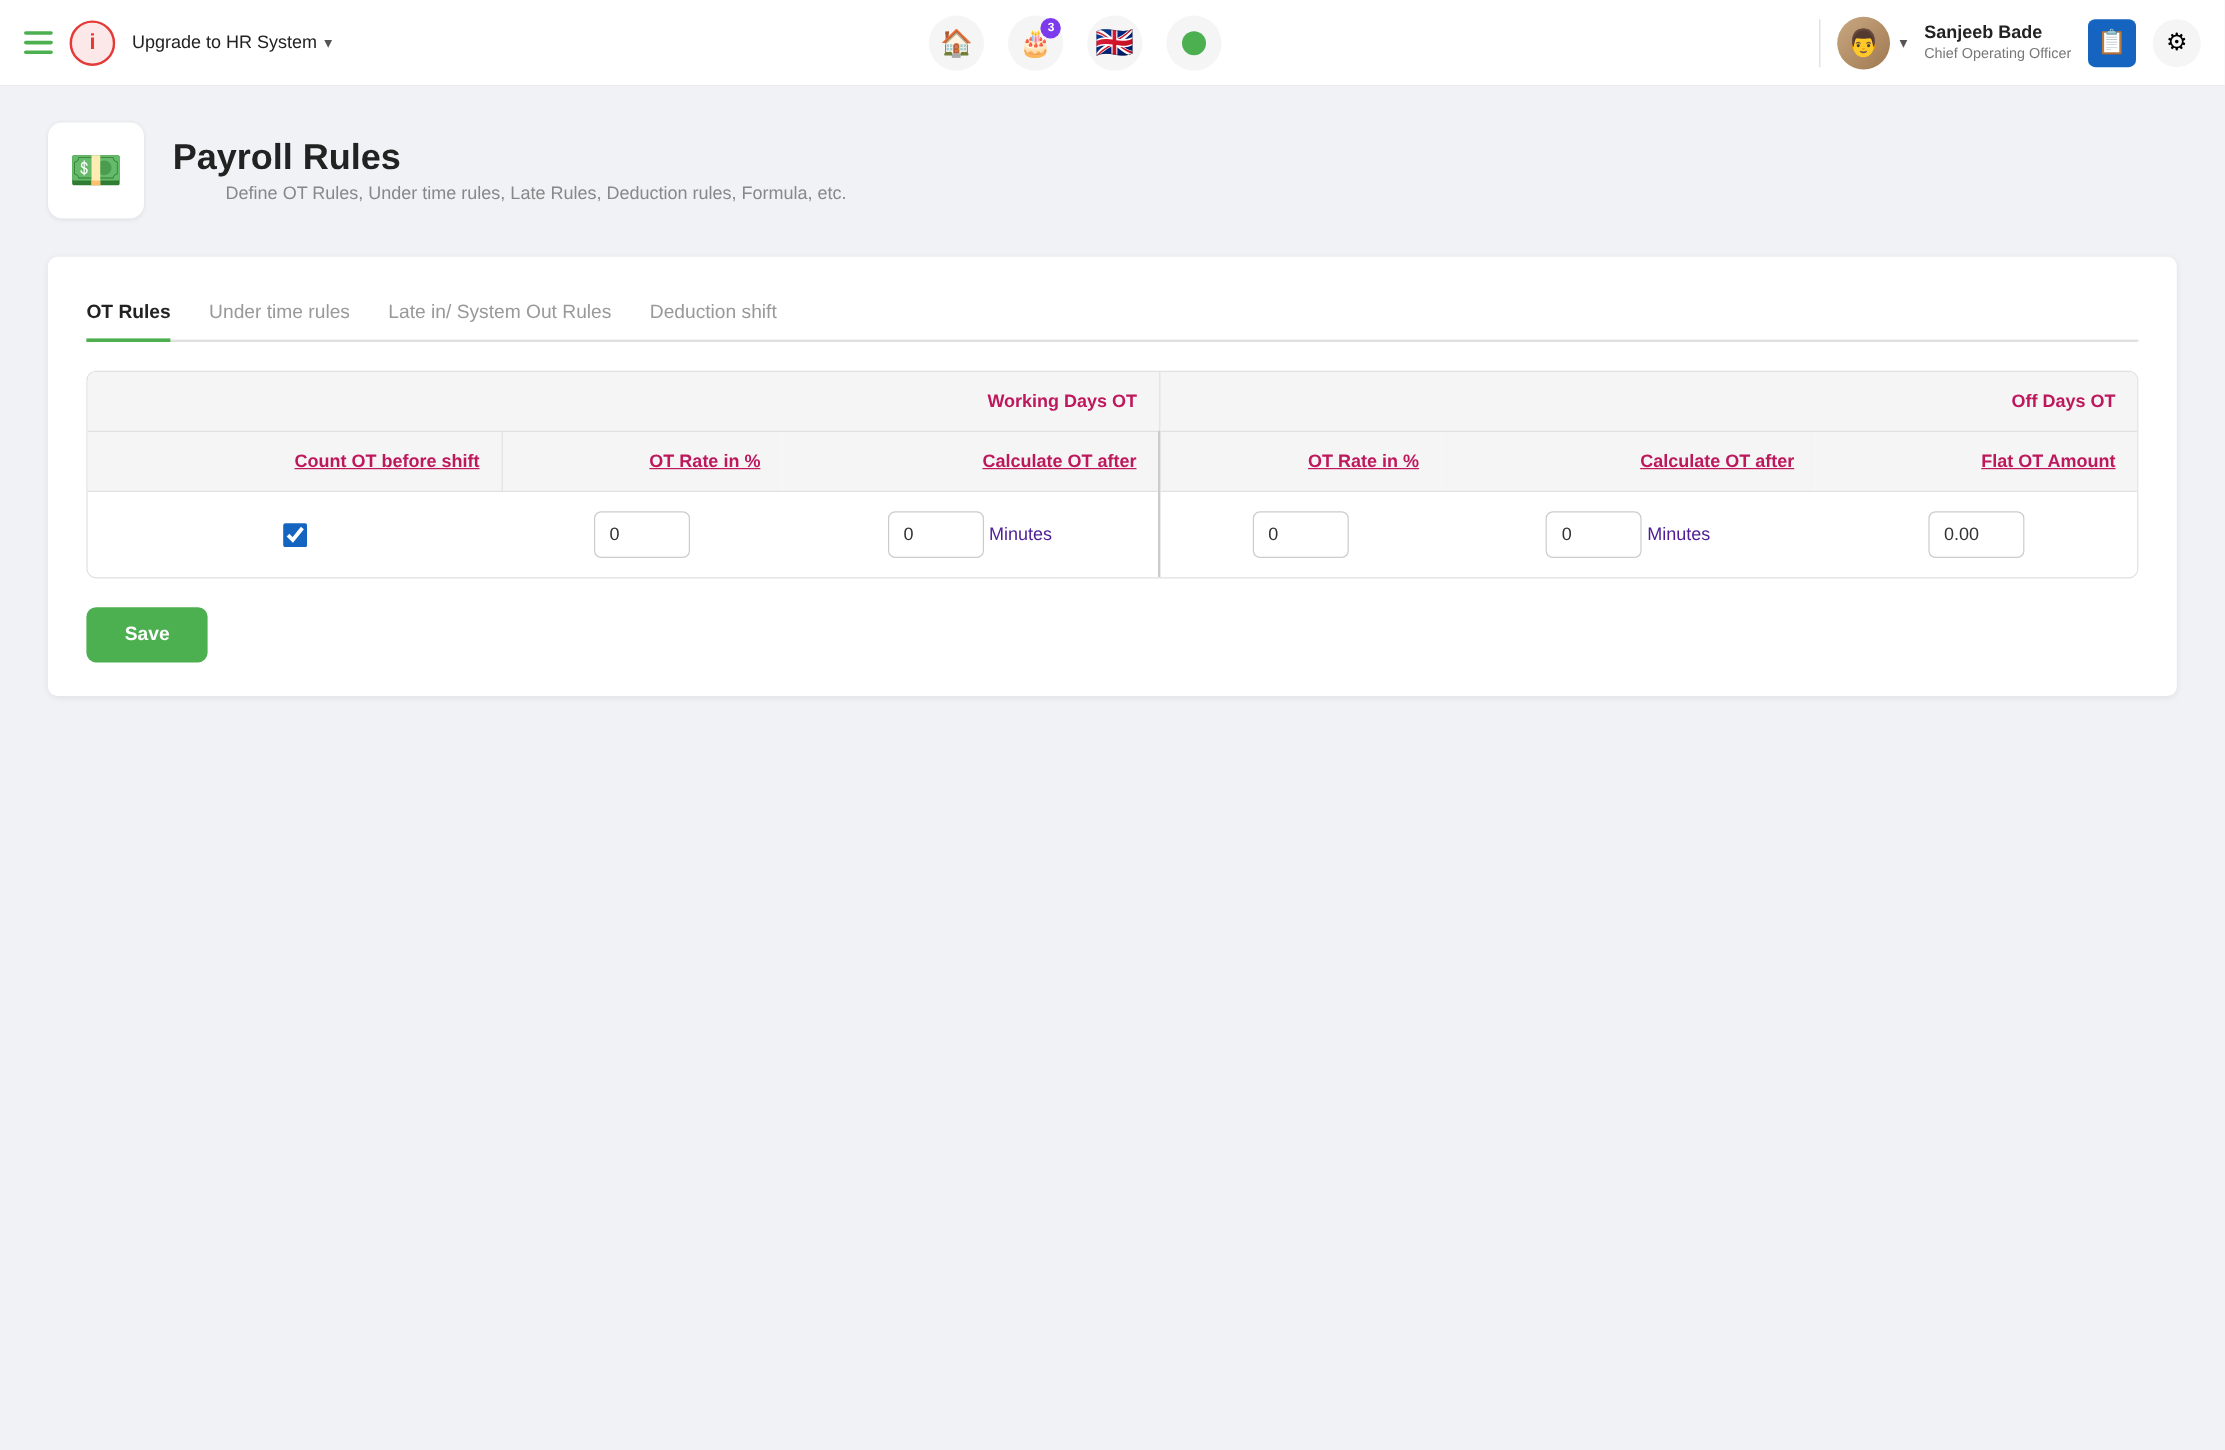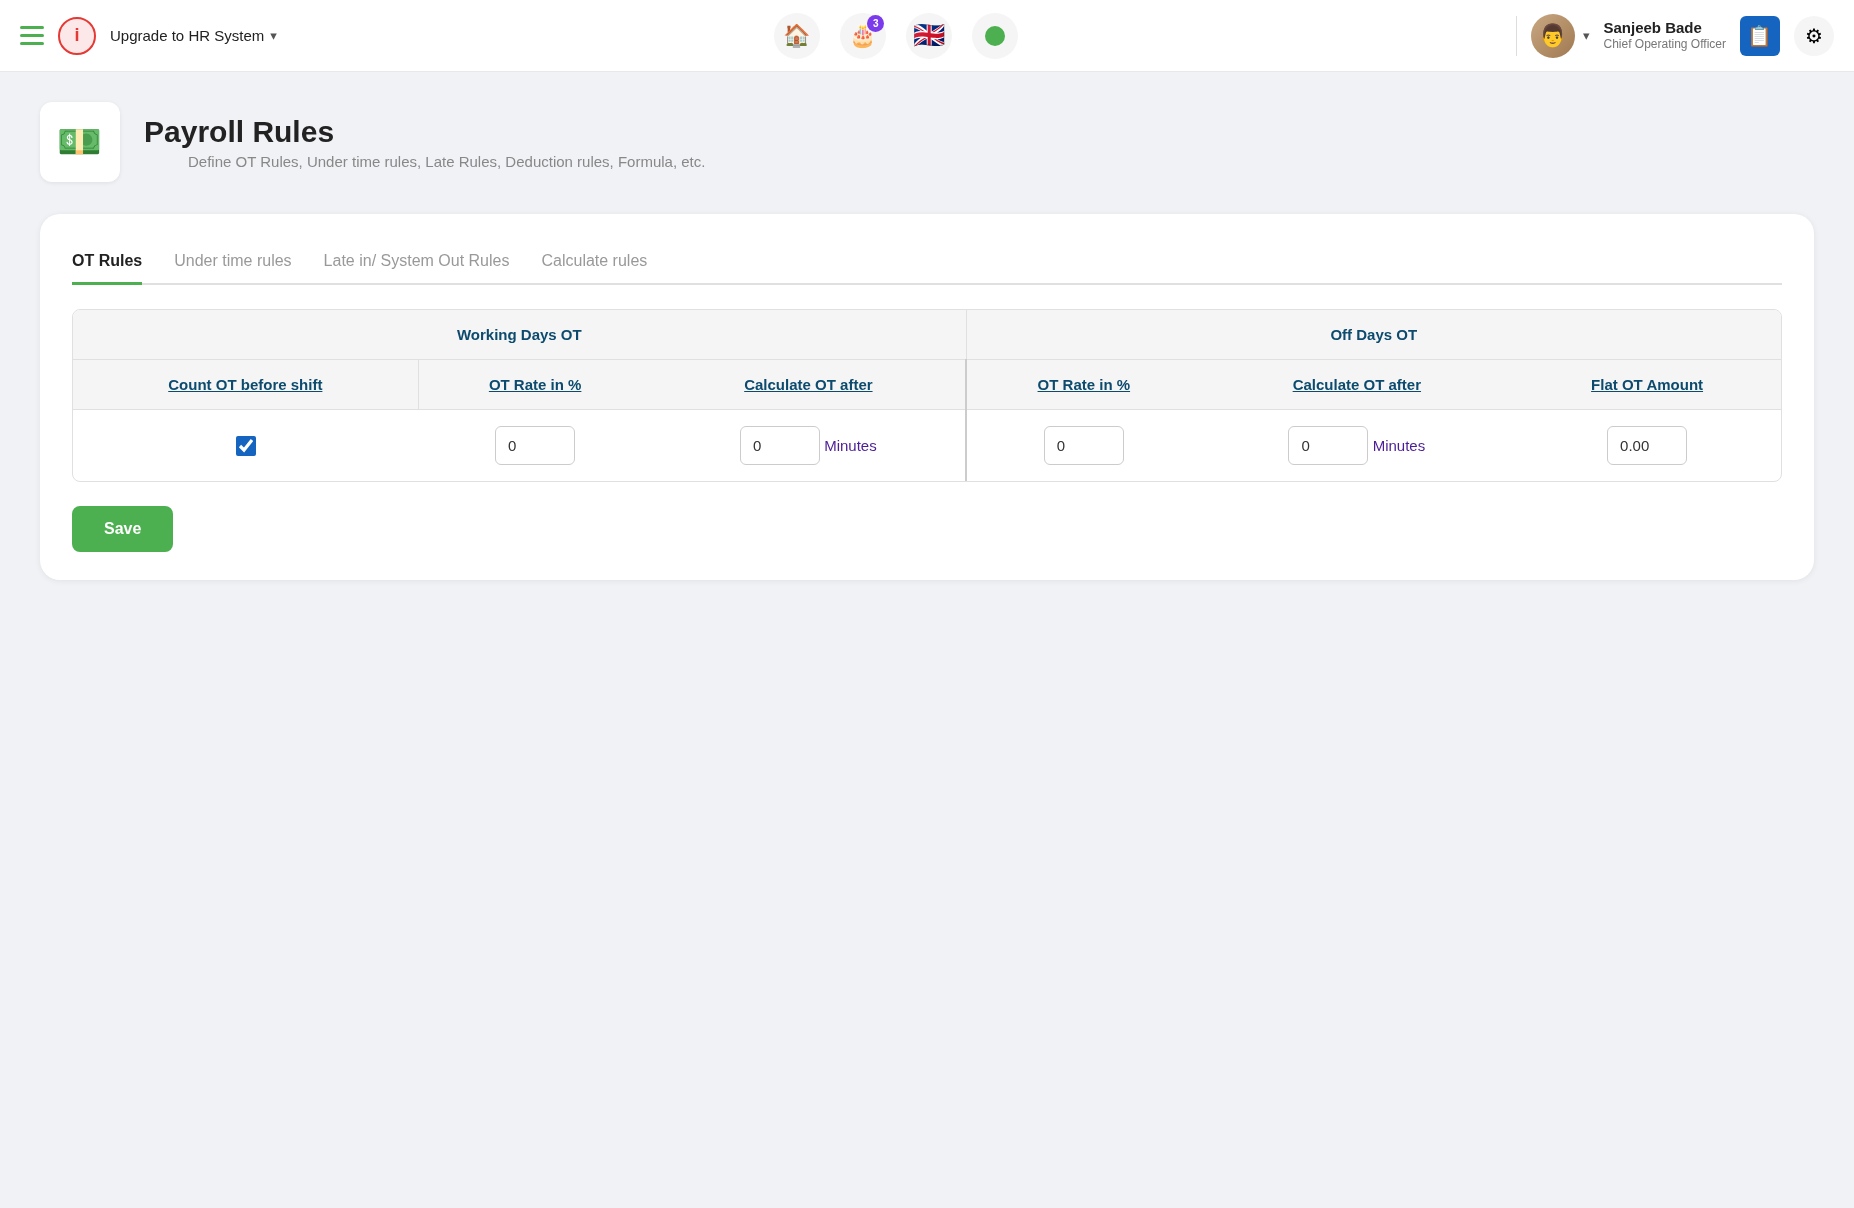--- a/index.html
+++ b/index.html
@@ -92,38 +92,38 @@
     
     .main-tabs { display: flex; gap: 6px; margin-bottom: 24px; }
     .main-tab {
       padding: 10px 24px; border-radius: 8px; font-size: 16px; font-weight: 500;
       color: #444; cursor: pointer; background: transparent; border: none;
     }
     .main-tab.active { background: #4caf50; color: #fff; }
 
     
     .card {
-      background: #fff; border-radius: 20px; box-shadow: 0 1px 6px rgba(0,0,0,0.07);
+      background: #fff; border-radius: 8px; box-shadow: 0 1px 6px rgba(0,0,0,0.07);
       padding: 28px 32px;
     }
 
     
     .sub-tabs { display: flex; gap: 32px; margin-bottom: 0; border-bottom: 2px solid #e0e0e0; }
     .sub-tab {
       padding: 10px 0 12px; font-size: 16px; color: #999; cursor: pointer;
       border-bottom: 3px solid transparent; margin-bottom: -2px; background: none; border-top: none; border-left: none; border-right: none;
     }
     .sub-tab.active { color: #222; font-weight: 600; border-bottom-color: #4caf50; }
 
     
     .ot-table-wrapper { margin-top: 24px; border: 1px solid #e0e0e0; border-radius: 8px; overflow: hidden; }
     .ot-table { width: 100%; border-collapse: collapse; }
     .ot-table thead tr th {
-      background: #f5f5f5; padding: 16px 18px; font-size: 15px; font-weight: 600; color: #0c4a6e;
-      text-align: center; border-bottom: 1px solid #e0e0e0;
+      background: #f5f5f5; padding: 16px 18px; font-size: 15px; font-weight: 600; color: #be185d;
+      text-align: right; border-bottom: 1px solid #e0e0e0;
     }
     .ot-table thead tr th:first-child { border-right: 1px solid #e0e0e0; }
     .ot-table tbody tr td {
       padding: 16px 18px; font-size: 15px; color: #333;
       text-align: center; vertical-align: middle;
     }
     .ot-table tbody tr { border-top: 1px solid #e8e8e8; }
 
     .col-header-row th {
       background: #fff; font-size: 14px; font-weight: 500; color: #555;
@@ -215,21 +215,21 @@
     </div>
   </div>
 
 
   <div class="card">
     
     <div class="sub-tabs">
       <button class="sub-tab active">OT Rules</button>
       <button class="sub-tab">Under time rules</button>
       <button class="sub-tab">Late in/ System Out Rules</button>
-      <button class="sub-tab">Calculate rules</button>
+      <button class="sub-tab">Deduction shift</button>
     </div>
 
     
     <div class="ot-table-wrapper">
       <table class="ot-table">
         <thead>
 
           <tr>
             <th colspan="3" class="working-days-col">Working Days OT</th>
             <th colspan="3">Off Days OT</th>

